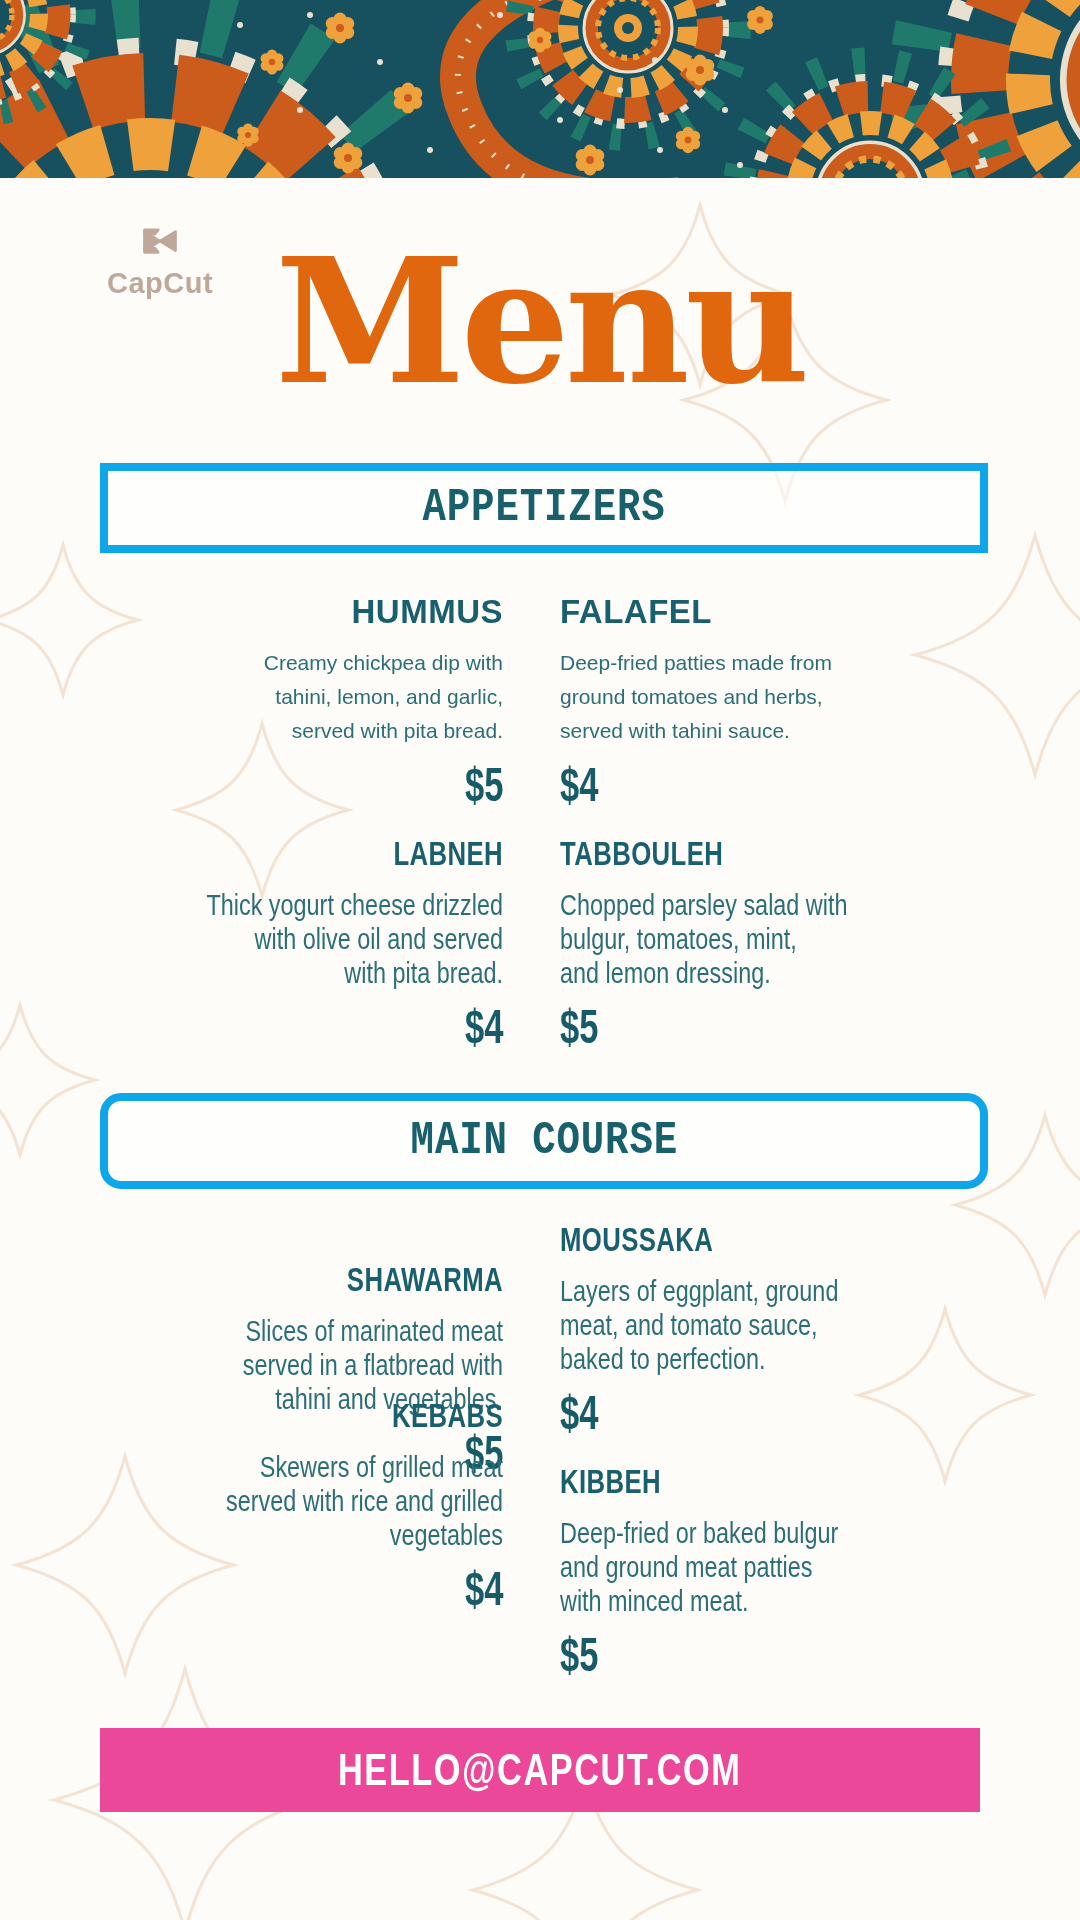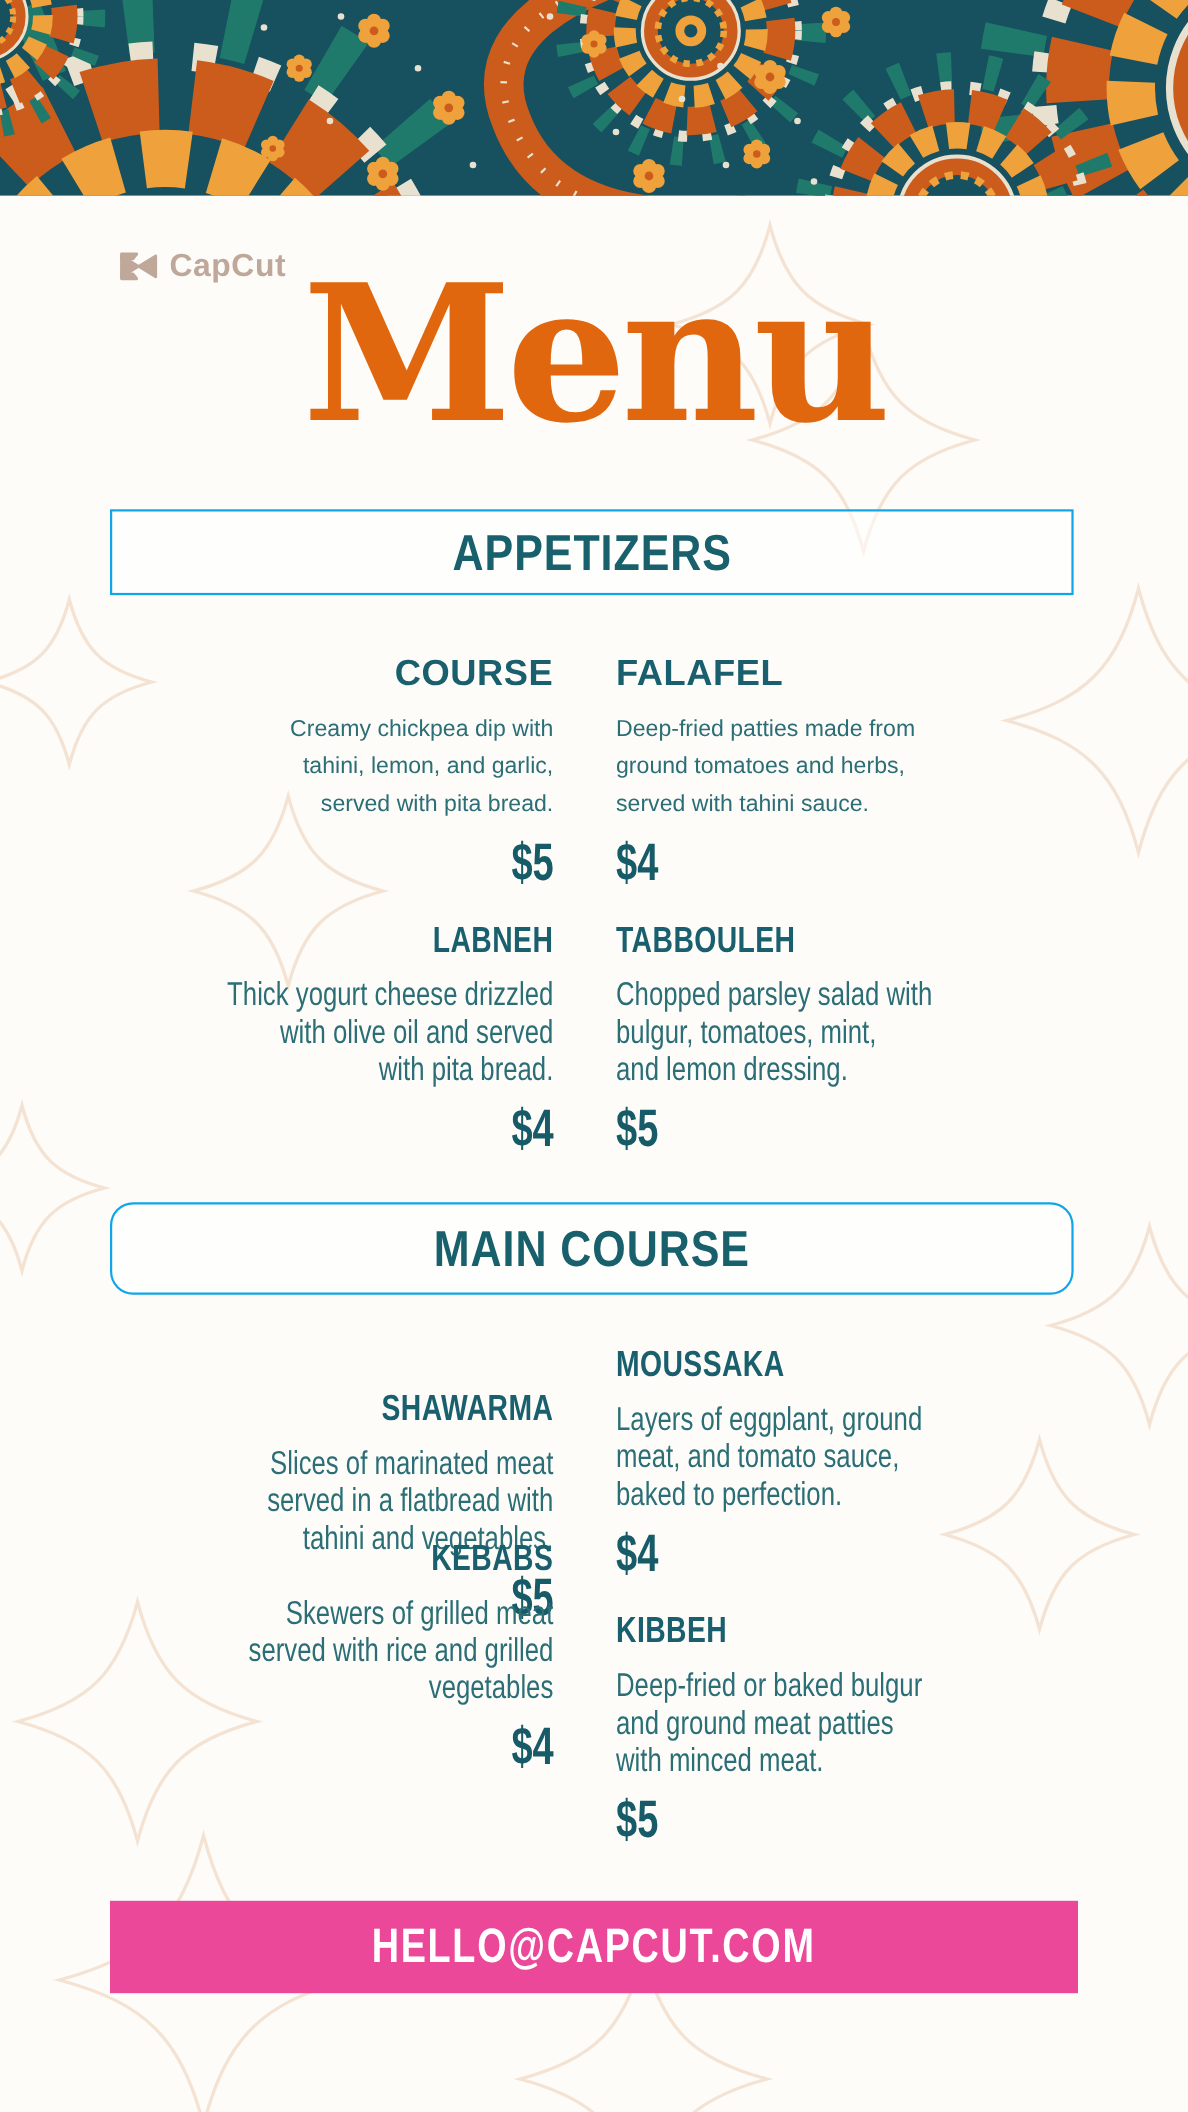--- a/index.html
+++ b/index.html
@@ -3,29 +3,29 @@
 <meta charset="utf-8">
 <style>
   html,body{margin:0;padding:0;background:#e8e8e8;}
   .page{position:relative;width:1080px;height:1920px;background:#fdfcf9;overflow:hidden;
         font-family:"Liberation Sans",sans-serif;}
   
   .deco{position:absolute;inset:0;pointer-events:none;}
   
   .hdr{position:absolute;left:0;top:0;width:1080px;height:178px;display:block;}
   
-  .brand{position:absolute;left:107px;top:226px;display:flex;align-items:center;gap:9px;}
+  .brand{position:absolute;left:107px;top:226px;display:flex;align-items:center;gap:9px;flex-direction:column;}
   .brand-text{font-size:29px;font-weight:600;color:#bfa89a;letter-spacing:.5px;}
   
   .menu-title{position:absolute;left:0;top:236px;width:1080px;text-align:center;
       font-family:"DejaVu Serif",serif;font-weight:bold;font-size:172px;line-height:1;
       color:#e1670e;letter-spacing:-5px;}
   
-  .section-box{position:absolute;left:100px;width:872px;border:2px solid #0ea5e9;
-      display:flex;align-items:center;justify-content:center;background:rgba(255,255,255,.55);}
+  .section-box{position:absolute;left:100px;width:872px;border:8px solid #0ea5e9;
+      display:flex;align-items:center;justify-content:center;background:rgba(255,255,255,.55);font-family:Liberation Mono, monospace;}
   .section-box.appetizers{top:463px;height:74px;}
   .section-box.maincourse{top:1093px;height:80px;border-radius:21px;}
   .section-title{font-size:46px;font-weight:600;color:#19606d;letter-spacing:1px;
       transform:scaleX(.85);transform-origin:50% 50%;white-space:nowrap;}
   
   .item{position:absolute;}
   .col-left{left:100px;width:403px;text-align:right;}
   .col-right{left:560px;width:430px;text-align:left;}
   .item-name{font-size:33px;line-height:40px;font-weight:600;color:#1a5f6d;
       letter-spacing:.5px;margin-bottom:14px;}
@@ -141,21 +141,21 @@
     <span class="brand-text">CapCut</span>
   </div>
 
   <div class="menu-title">Menu</div>
 
   <div class="section-box appetizers">
     <span class="section-title">APPETIZERS</span>
   </div>
 
   <div class="item col-left" style="top:592px">
-    <div class="item-name">COURSE</div>
+    <div class="item-name">HUMMUS</div>
     <div class="item-desc">Creamy chickpea dip with
 tahini, lemon, and garlic,
 served with pita bread.</div>
     <div class="item-price"><span>$5</span></div>
   </div>
   <div class="item col-right" style="top:592px">
     <div class="item-name">FALAFEL</div>
     <div class="item-desc">Deep-fried patties made from
 ground tomatoes and herbs,
 served with tahini sauce.</div>

